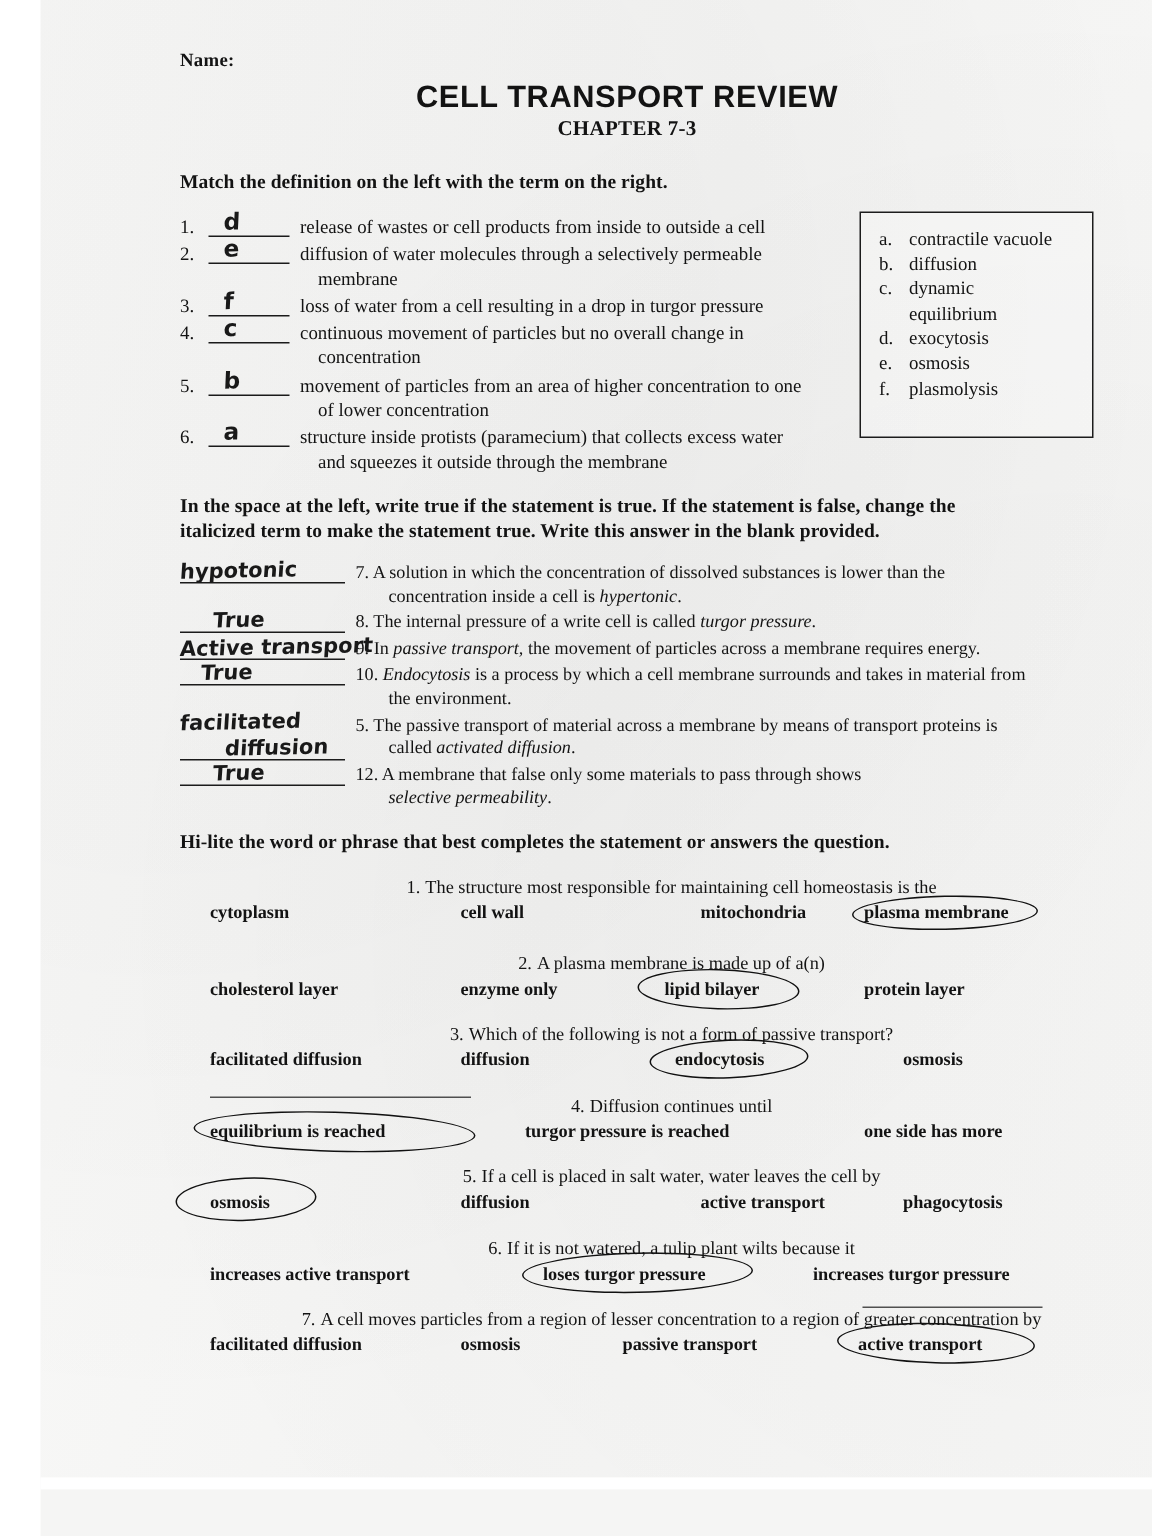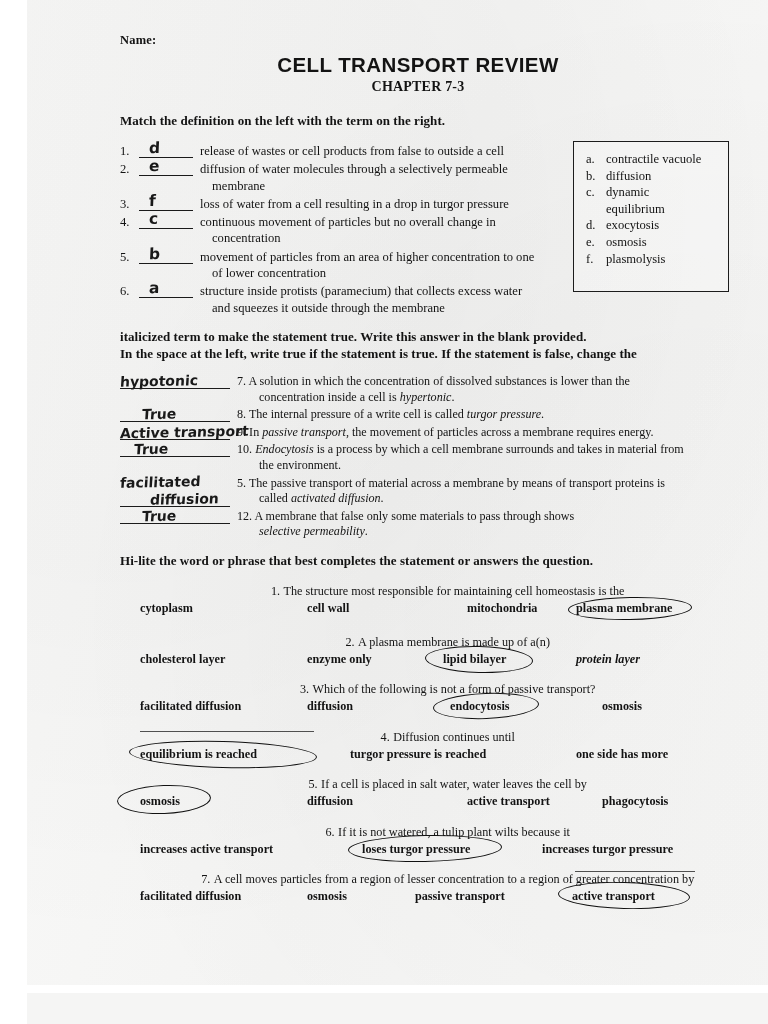--- a/index.html
+++ b/index.html
@@ -284,21 +284,21 @@
     <div class="doc-subtitle">CHAPTER 7-3</div>
 
     <div class="section-head" style="left:93px; top:112px; width:620px;">Match the definition on the left with the term on the right.</div>
 
     <div class="match-list">
       <div class="match-row">
         <span class="match-num">1.</span>
         <span class="match-blank">
             <span class="hand">d</span>
           </span>
-        <span class="match-def"><span>release of wastes or cell products from false to outside a cell</span></span>
+        <span class="match-def"><span>release of wastes or cell products from inside to outside a cell</span></span>
       </div>
       <div class="match-row">
         <span class="match-num">2.</span>
         <span class="match-blank">
             <span class="hand">e</span>
           </span>
         <span class="match-def"><span>diffusion of water molecules through a selectively permeable</span><span class="cont">membrane</span></span>
       </div>
       <div class="match-row">
         <span class="match-num">3.</span>
@@ -353,22 +353,22 @@
           <span class="trm"><span>osmosis</span></span>
         </li>
         <li>
           <span class="ltr">f.</span>
           <span class="trm"><span>plasmolysis</span></span>
         </li>
       </ol>
     </div>
 
     <div class="section-head tf-instructions">
+      <div>In the space at the left, write true if the statement is true.  If the statement is false, change the</div>
       <div>italicized term to make the statement true. Write this answer in the blank provided.</div>
-      <div>In the space at the left, write true if the statement is true.  If the statement is false, change the</div>
     </div>
 
     <div class="tf-list">
 
       <div class="tf-row">
         <span class="tf-blank">
             <span class="hand h-left">hypotonic</span>
           </span>
         <span class="tf-text"><span>7.</span>
           <span>A solution in which the concentration of dissolved substances is lower than the</span>
@@ -439,21 +439,21 @@
         <span class="ellipse tilt-c" style="left:448px; top:-4px; width:122px; height:21px;"></span>
       </div>
     </div>
 
     <div class="mc-block" style="top:634px;">
       <div class="mc-stem"><span class="qn">2.</span><span>A plasma membrane is made up of a(n)</span></div>
       <div class="mc-choices">
         <span class="choice" style="left:20px;">cholesterol layer</span>
         <span class="choice" style="left:187px;">enzyme only</span>
         <span class="choice" style="left:323px;">lipid bilayer</span>
-        <span class="choice" style="left:456px;font-style:italic;">protein layer</span>
+        <span class="choice" style="left:456px;">protein layer</span>
         <span class="ellipse tilt-b" style="left:305px; top:-6px; width:106px; height:25px;"></span>
       </div>
     </div>
 
     <div class="mc-block" style="top:681px;">
       <div class="mc-stem"><span class="qn">3.</span><span>Which of the following is not a form of passive transport?</span></div>
       <div class="mc-choices">
         <span class="choice" style="left:20px;">facilitated diffusion</span>
         <span class="choice" style="left:187px;">diffusion</span>
         <span class="choice" style="left:330px;">endocytosis</span>

